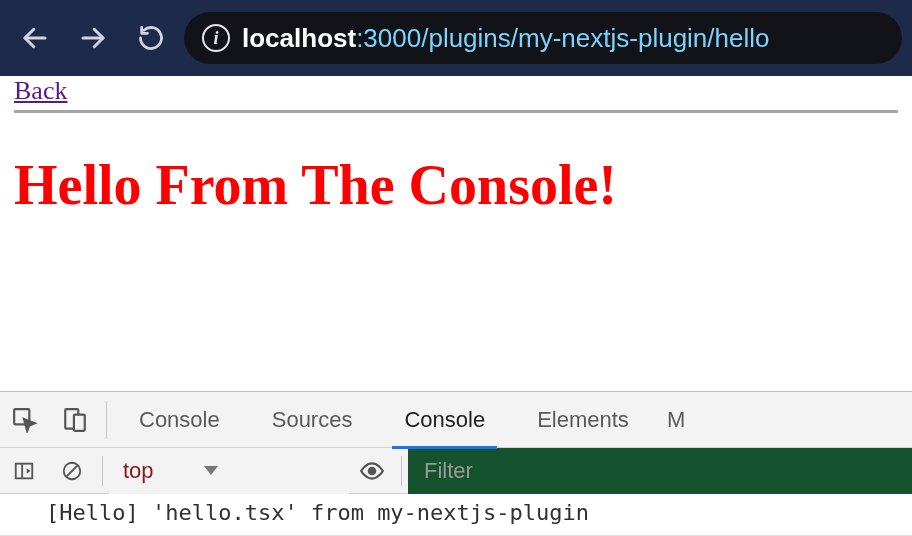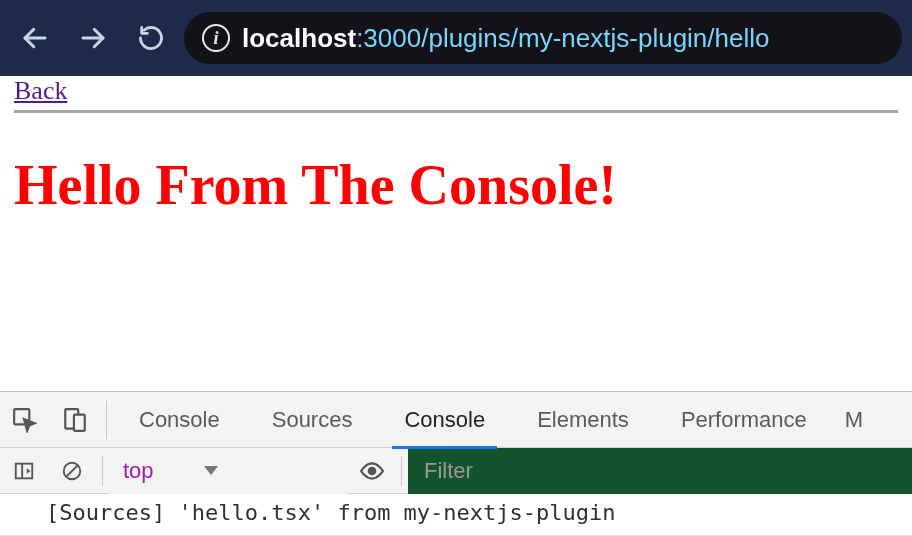--- a/index.html
+++ b/index.html
@@ -142,21 +142,21 @@
     background: #f3f3f3;
   }
   .dt-toolbar .dt-iconcell { width: 48px; height: 46px; }
   .ctx {
     display: flex;
     align-items: center;
     height: 46px;
     min-width: 240px;
     padding: 0 14px;
     gap: 50px;
-    color: #a21caf;
+    color: #7f1d1d;
     background: #f3f3f3;
   }
   .ctx .caret {
     width: 0; height: 0;
     border-left: 7px solid transparent;
     border-right: 7px solid transparent;
     border-top: 9px solid #777;
   }
   .eye {
     width: 46px;
@@ -232,21 +232,20 @@
       <svg width="26" height="26" viewBox="0 0 24 24" fill="none" stroke="#555" stroke-width="2">
         <rect x="3" y="2" width="12" height="18" rx="1"></rect>
         <rect x="11" y="7" width="10" height="15" rx="1" fill="#f3f3f3"></rect>
       </svg>
     </div>
     <div class="dt-sep"></div>
     <div class="dt-tab">Console</div>
     <div class="dt-tab">Sources</div>
     <div class="dt-tab active">Console</div>
     <div class="dt-tab">Elements</div>
-    <div class="dt-tab">Performance</div>
     <div class="dt-tab" style="padding:0 4px 0 12px">M</div>
   </div>
 
   <div class="dt-toolbar">
     <div class="dt-iconcell">
       <svg width="22" height="22" viewBox="0 0 24 24" fill="none" stroke="#555" stroke-width="2">
         <rect x="3" y="4" width="18" height="16"></rect>
           <line x1="10" y1="4" x2="10" y2="20"></line>
           <polyline points="15,9 19,12 15,15" fill="#555" stroke="none"></polyline>
       </svg>
@@ -268,15 +267,15 @@
           <circle cx="12" cy="12" r="3" fill="#555"></circle>
       </svg>
     </div>
     <div class="dt-sep" style="height:30px"></div>
     <div class="filter">
       <span>Filter</span>
     </div>
   </div>
 
   <div class="console-body">
-    <span>[Sources] 'hello.tsx' from my-nextjs-plugin</span>
+    <span>[Hello] 'hello.tsx' from my-nextjs-plugin</span>
   </div>
 </div>
 
 </body></html>

